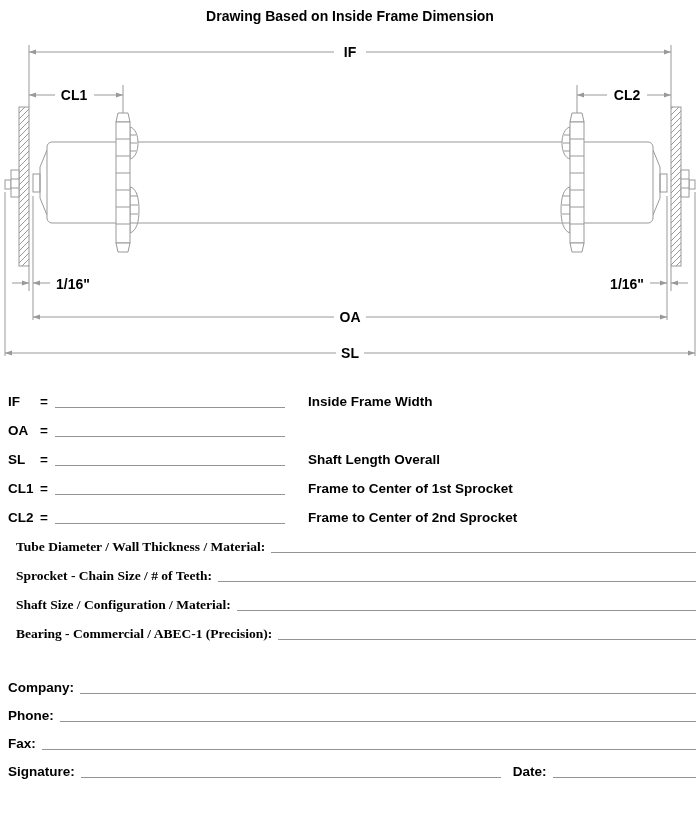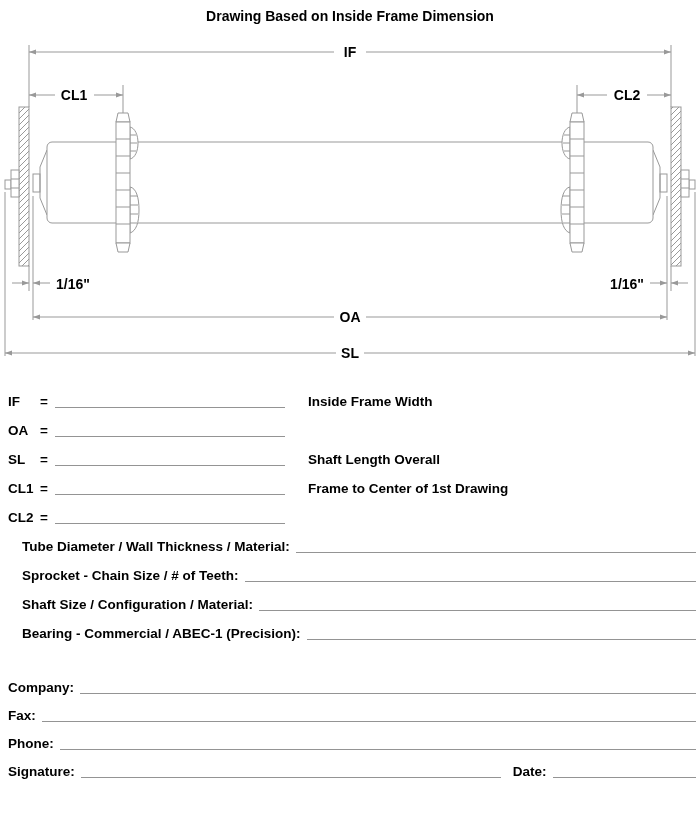--- a/index.html
+++ b/index.html
@@ -7,21 +7,21 @@
     width:700px;height:824px;background:#fff;overflow:hidden;
     font-family:"Liberation Sans",sans-serif;font-weight:bold;color:#000;
     font-size:13.5px;
     border-radius:32px;
   }
   .title{height:38px;padding-top:8px;box-sizing:border-box;text-align:center;font-size:14px;}
   svg{display:block;}
   svg text{font-family:"Liberation Sans",sans-serif;font-weight:bold;font-size:14px;fill:#000;}
 
   .legend{margin-top:6px;padding:0 4px 0 8px;}
-  .specs{padding:0 4px 0 22px;}
+  .specs{padding:0 4px 0 16px;font-family:Liberation Serif, serif;}
   .contact{margin-top:26px;padding:0 4px 0 8px;text-align:right;}
   .row{display:flex;align-items:flex-end;height:29px;}
   .contact .row{height:28px;}
   .row span{line-height:1.15;padding-bottom:5px;white-space:nowrap;}
   .sym{width:32px;}
   .eq{width:15px;}
   .fill{border-bottom:1px solid #949494;align-self:flex-end;margin-bottom:7px;height:0;}
   .lfill{width:230px;}
   .desc{margin-left:23px;}
   .sfill{flex:1;margin-left:6px;}
@@ -124,26 +124,27 @@
     <div class="row">
       <span class="sym">SL</span>
       <span class="eq">=</span>
       <span class="fill lfill"></span>
       <span class="desc">Shaft Length Overall</span>
     </div>
     <div class="row">
       <span class="sym">CL1</span>
       <span class="eq">=</span>
       <span class="fill lfill"></span>
-      <span class="desc">Frame to Center of 1st Drawing</span>
+      <span class="desc">Frame to Center of 1st Sprocket</span>
     </div>
     <div class="row">
       <span class="sym">CL2</span>
       <span class="eq">=</span>
       <span class="fill lfill"></span>
+      <span class="desc">Frame to Center of 2nd Sprocket</span>
     </div>
   </div>
 
   <div class="specs">
     <div class="row">
       <span>Tube Diameter / Wall Thickness / Material:</span>
       <span class="fill sfill"></span>
     </div>
     <div class="row">
       <span>Sprocket - Chain Size / # of Teeth:</span>
@@ -158,25 +159,25 @@
       <span class="fill sfill"></span>
     </div>
   </div>
 
   <div class="contact">
     <div class="row">
       <span>Company:</span>
       <span class="fill cfill"></span>
     </div>
     <div class="row">
-      <span>Fax:</span>
+      <span>Phone:</span>
       <span class="fill cfill"></span>
     </div>
     <div class="row">
-      <span>Phone:</span>
+      <span>Fax:</span>
       <span class="fill cfill"></span>
     </div>
     <div class="row">
       <span>Signature:</span>
       <span class="fill sigfill"></span>
       <span class="datelbl">Date:</span>
       <span class="fill datefill"></span>
     </div>
   </div>
 

